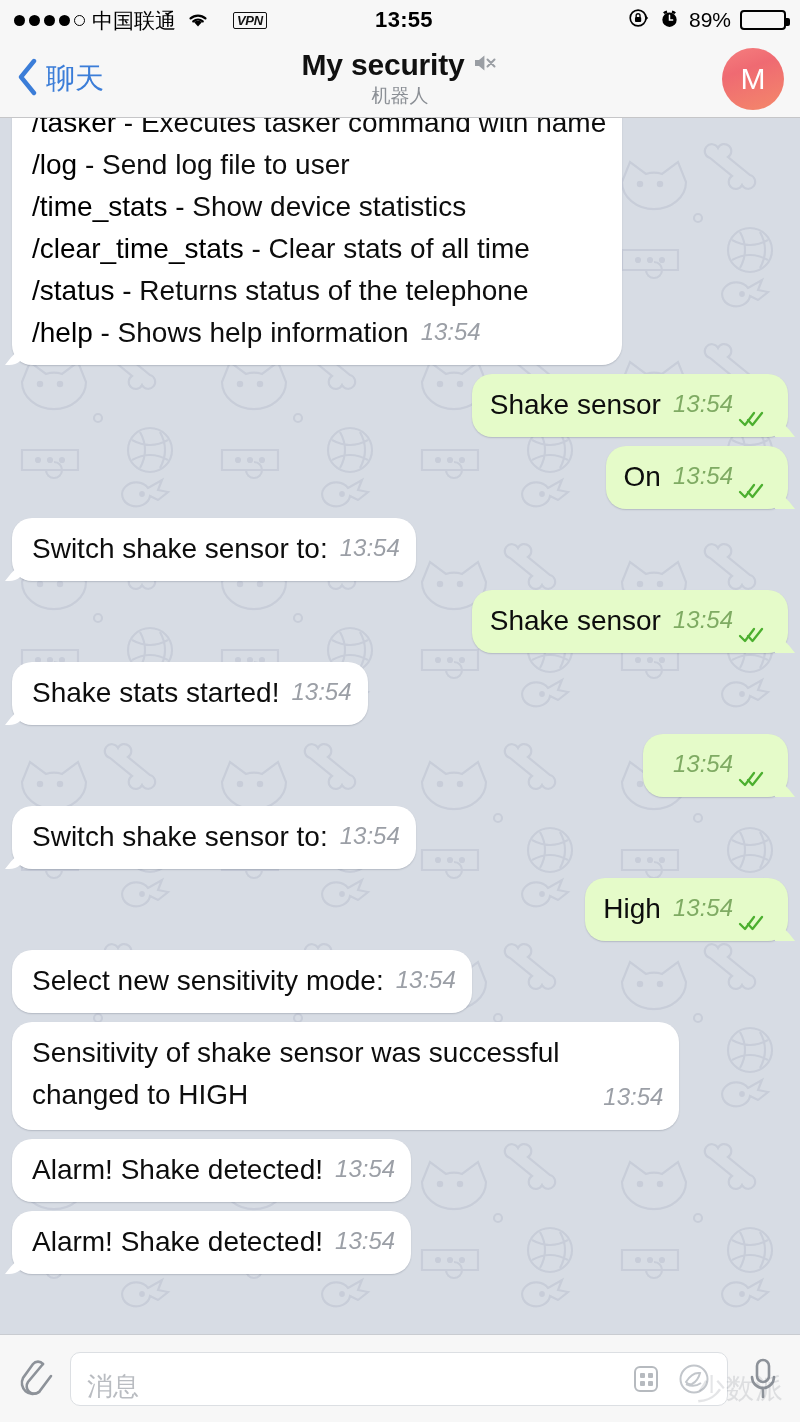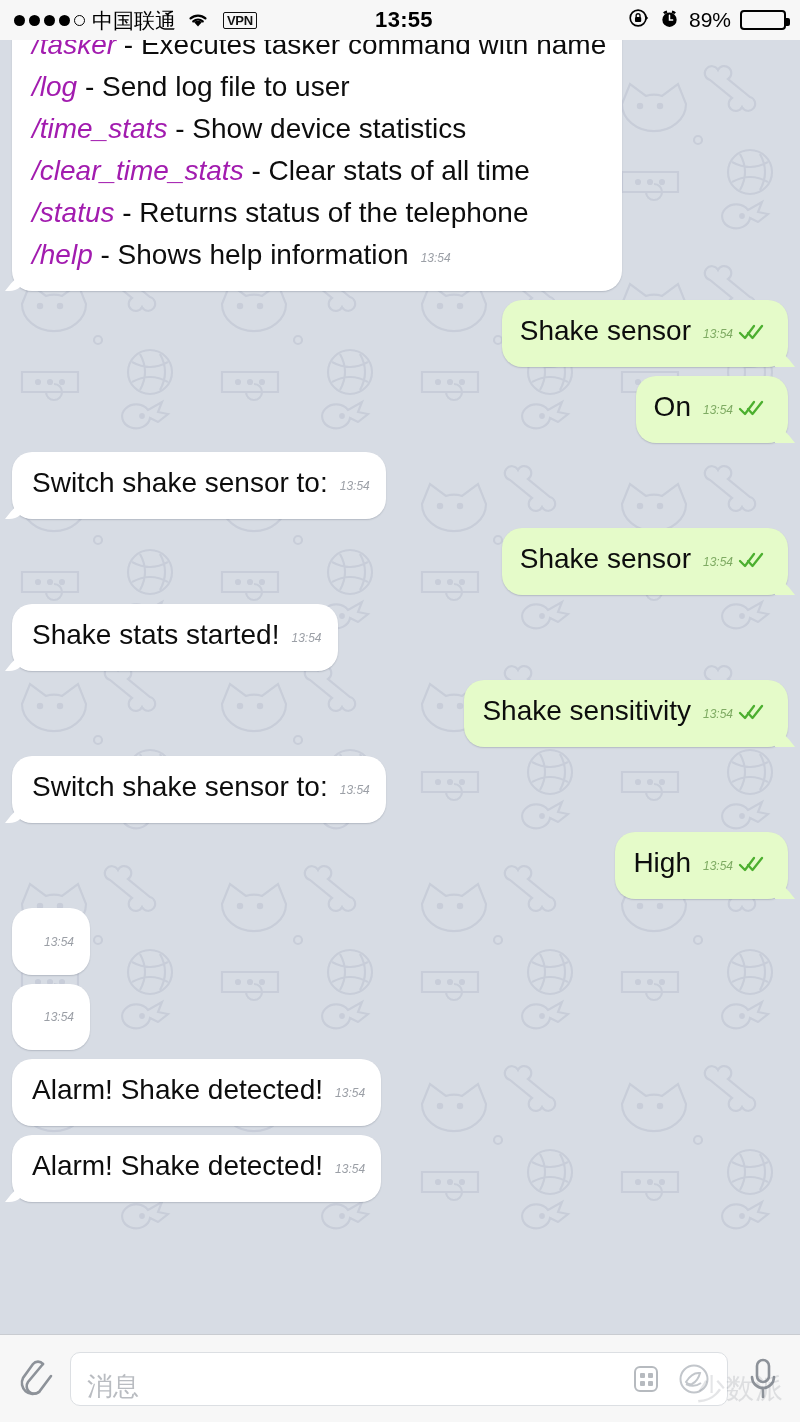--- a/index.html
+++ b/index.html
@@ -27,22 +27,23 @@
   }
   .sb-left { display: flex; align-items: center; gap: 7px; }
   .sig-dots { display: flex; align-items: center; gap: 4px; }
   .dot { width: 11px; height: 11px; border-radius: 50%; background: #000; }
   .dot.hollow { background: transparent; border: 1.6px solid #000; }
   .carrier { font-size: 21px; color: #000; letter-spacing: 0px; line-height: 1; }
   .wifi-ico { width: 24px; height: 18px; position: relative; margin-left: 3px; }
   .vpn-badge {
     border: 1.7px solid #111; border-radius: 2px;
     font-size: 13px; font-weight: 700; color: #111;
-    padding: 0px 3px; line-height: 15px; margin-left: 6px;
+    padding: 0px 3px; line-height: 15px; margin-left: 16px;
     letter-spacing: -0.3px;
+    font-style: italic;
   }
   .sb-clock {
     position: absolute; left: 8px; right: 0; text-align: center;
     font-size: 22px; font-weight: 600; color: #000; letter-spacing: 0.3px;
   }
   .sb-right {
     margin-left: auto; display: flex; align-items: center; gap: 9px;
     position: relative; z-index: 2;
   }
   .battery-pct { font-size: 21px; color: #000; font-weight: 400; }
@@ -135,35 +136,35 @@
   .bubble.tail-out::before {
     content: ""; position: absolute;
     right: -7px; bottom: 0px;
     width: 20px; height: 22px;
     background: #e5fbc9;
     clip-path: polygon(100% 100%, 0% 100%, 0% 0%, 38% 36%, 70% 66%);
   }
 
   .btext { display: inline; }
   .bmeta {
-    display: inline-flex; gap: 5px;
+    display: inline-flex; align-items: center; gap: 5px;
     margin-left: 12px;
-    font-size: 12px; font-style: italic;
+    font-size: 24px; font-style: italic;
     white-space: nowrap;
     vertical-align: baseline;
     position: relative; top: -2px;
   }
   .bubble.in  .bmeta { color: #9b9fa6; }
   .bubble.out .bmeta { color: #7fab63; }
   .ticks { display: inline-block; width: 26px; height: 16px; position: relative; top: 2px; }
 
   
   .bubble.block .bmeta { float: right; margin-top: 4px; }
 
-  .cmd { color: #a21caf; font-style: italic; }
+  .cmd { color: #000000; }
 
   
   .inputbar {
     flex: 0 0 88px; height: 88px;
     background: #f7f7f7;
     border-top: 1px solid #c9ccd1;
     display: flex; align-items: center;
     padding: 0 14px; gap: 12px;
     position: relative; z-index: 20;
   }
@@ -232,20 +233,47 @@
           <path d="M12 8.4 v5.4 h3.6" stroke="#fff" stroke-width="1.7" fill="none" stroke-linecap="round"></path>
         </svg>
       </span>
       <span class="battery-pct">89%</span>
       <span class="battery">
         <span class="battery-fill" id="battfill" style="width:89%"></span>
       </span>
     </div>
   </div>
 
+  <div class="navbar">
+    <div class="nav-back">
+      <span>
+        <svg width="22" height="38" viewBox="0 0 22 38">
+          <path d="M18 3 L5 19 L18 35" fill="none" stroke="#3b7dd8" stroke-width="4.4" stroke-linecap="round" stroke-linejoin="round"></path>
+        </svg>
+      </span>
+      <span class="label">聊天</span>
+    </div>
+
+    <div class="nav-title-wrap">
+      <div class="nav-title-row">
+        <span class="nav-title">My security</span>
+        <span>
+          <svg width="26" height="24" viewBox="0 0 26 24">
+            <path d="M3 9 h4 L12.4 4.6 v14.8 L7 15 H3 z" fill="#9a9ea4"></path>
+            <path d="M15.5 8.5 l7 7 M22.5 8.5 l-7 7" stroke="#9a9ea4" stroke-width="2" stroke-linecap="round"></path>
+          </svg>
+        </span>
+      </div>
+      <div class="nav-sub">机器人</div>
+    </div>
+
+    <div class="avatar">
+      <span>M</span>
+    </div>
+  </div>
 
   <div class="chat">
 
     <svg class="chat-pattern" width="800" height="1220" viewBox="0 0 800 1220" preserveAspectRatio="xMidYMid slice">
       <defs>
         <pattern id="doodles" width="200" height="200" patternUnits="userSpaceOnUse">
           <g fill="none" stroke="#c7cdd8" stroke-width="2.2" opacity="0.95">
 
             <path d="M22 64 l8 -20 l16 12 a22 19 0 0 1 16 0 l16 -12 l8 20 a26 22 0 1 1 -64 0 z"></path>
             <circle cx="40" cy="66" r="2.2" fill="#c7cdd8"></circle>
@@ -310,21 +338,21 @@
                   <path d="M10 9 L14.5 14 L24 2" fill="none" stroke="#4caf2f" stroke-width="2.3" stroke-linecap="round" stroke-linejoin="round"></path>
                 </svg></span>
             </span></div>
         </div>
         <div class="row in">
           <div class="bubble in tail-in"><span class="btext">Shake stats started!</span><span class="bmeta">
               <span>13:54</span>
             </span></div>
         </div>
         <div class="row out">
-          <div class="bubble out tail-out"><span class="btext">Shake sensitivity</span><span class="bmeta">
+          <div class="bubble out tail-out"><span class="bmeta">
               <span>13:54</span>
               <span class="ticks"><svg width="26" height="16" viewBox="0 0 26 16">
                   <path d="M2 9 L7 14 L16 2" fill="none" stroke="#4caf2f" stroke-width="2.3" stroke-linecap="round" stroke-linejoin="round"></path>
                   <path d="M10 9 L14.5 14 L24 2" fill="none" stroke="#4caf2f" stroke-width="2.3" stroke-linecap="round" stroke-linejoin="round"></path>
                 </svg></span>
             </span></div>
         </div>
         <div class="row in">
           <div class="bubble in tail-in"><span class="btext">Switch shake sensor to:</span><span class="bmeta">
               <span>13:54</span>
@@ -333,26 +361,26 @@
         <div class="row out">
           <div class="bubble out tail-out"><span class="btext">High</span><span class="bmeta">
               <span>13:54</span>
               <span class="ticks"><svg width="26" height="16" viewBox="0 0 26 16">
                   <path d="M2 9 L7 14 L16 2" fill="none" stroke="#4caf2f" stroke-width="2.3" stroke-linecap="round" stroke-linejoin="round"></path>
                   <path d="M10 9 L14.5 14 L24 2" fill="none" stroke="#4caf2f" stroke-width="2.3" stroke-linecap="round" stroke-linejoin="round"></path>
                 </svg></span>
             </span></div>
         </div>
         <div class="row in">
-          <div class="bubble in"><span class="bmeta">
-              <span>13:54</span>
-            </span></div>
-        </div>
-        <div class="row in">
-          <div class="bubble in block"><span class="bmeta">
+          <div class="bubble in"><span class="btext">Select new sensitivity mode:</span><span class="bmeta">
+              <span>13:54</span>
+            </span></div>
+        </div>
+        <div class="row in">
+          <div class="bubble in block"><span class="btext">Sensitivity of shake sensor was successful changed to HIGH</span><span class="bmeta">
               <span>13:54</span>
             </span></div>
         </div>
         <div class="row in">
           <div class="bubble in"><span class="btext">Alarm! Shake detected!</span><span class="bmeta">
               <span>13:54</span>
             </span></div>
         </div>
         <div class="row in">
           <div class="bubble in tail-in"><span class="btext">Alarm! Shake detected!</span><span class="bmeta">

